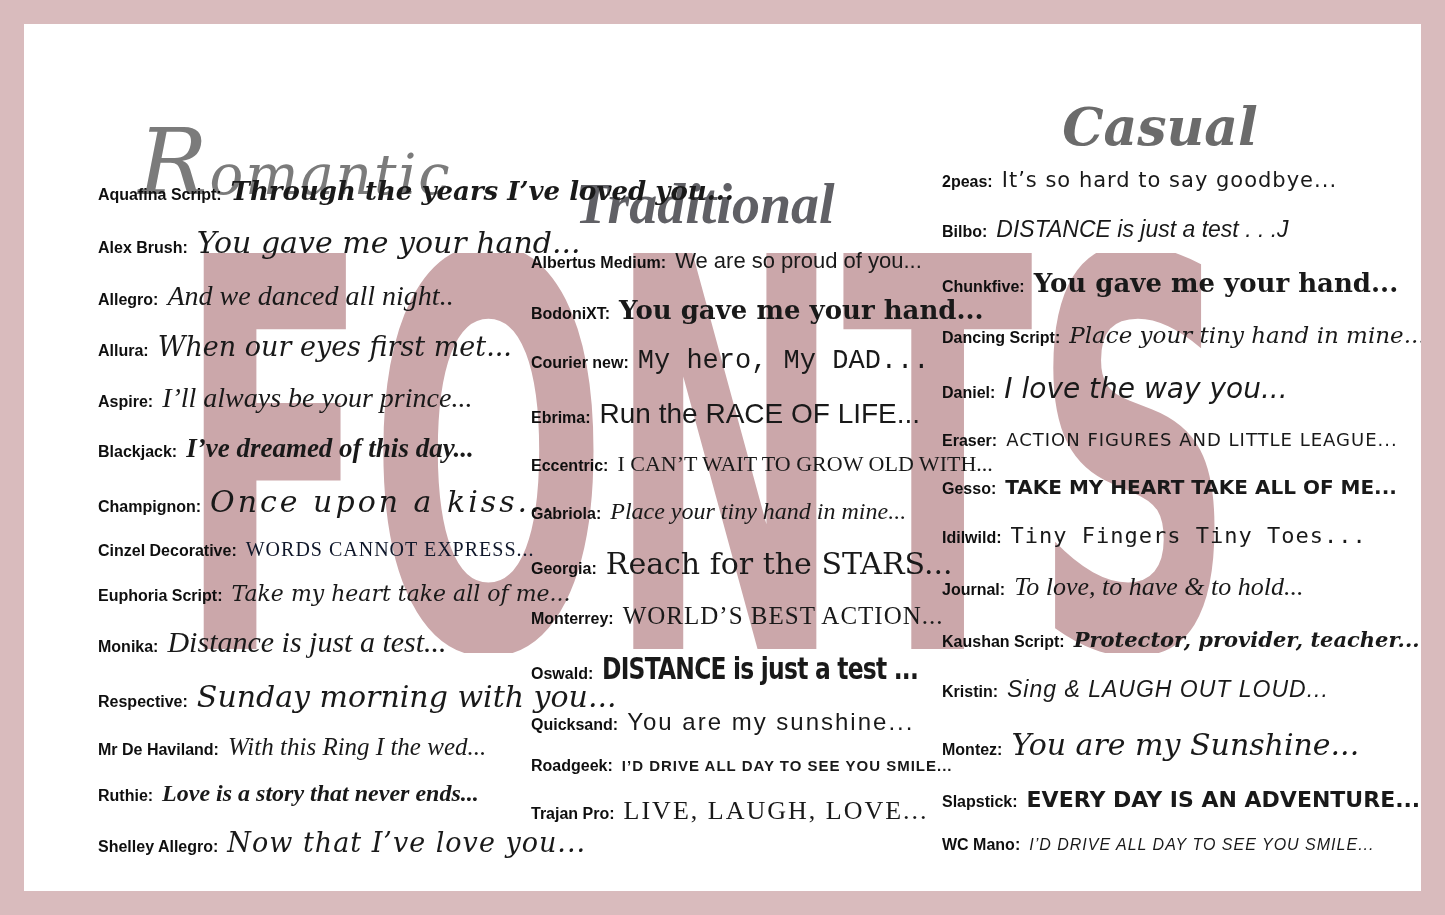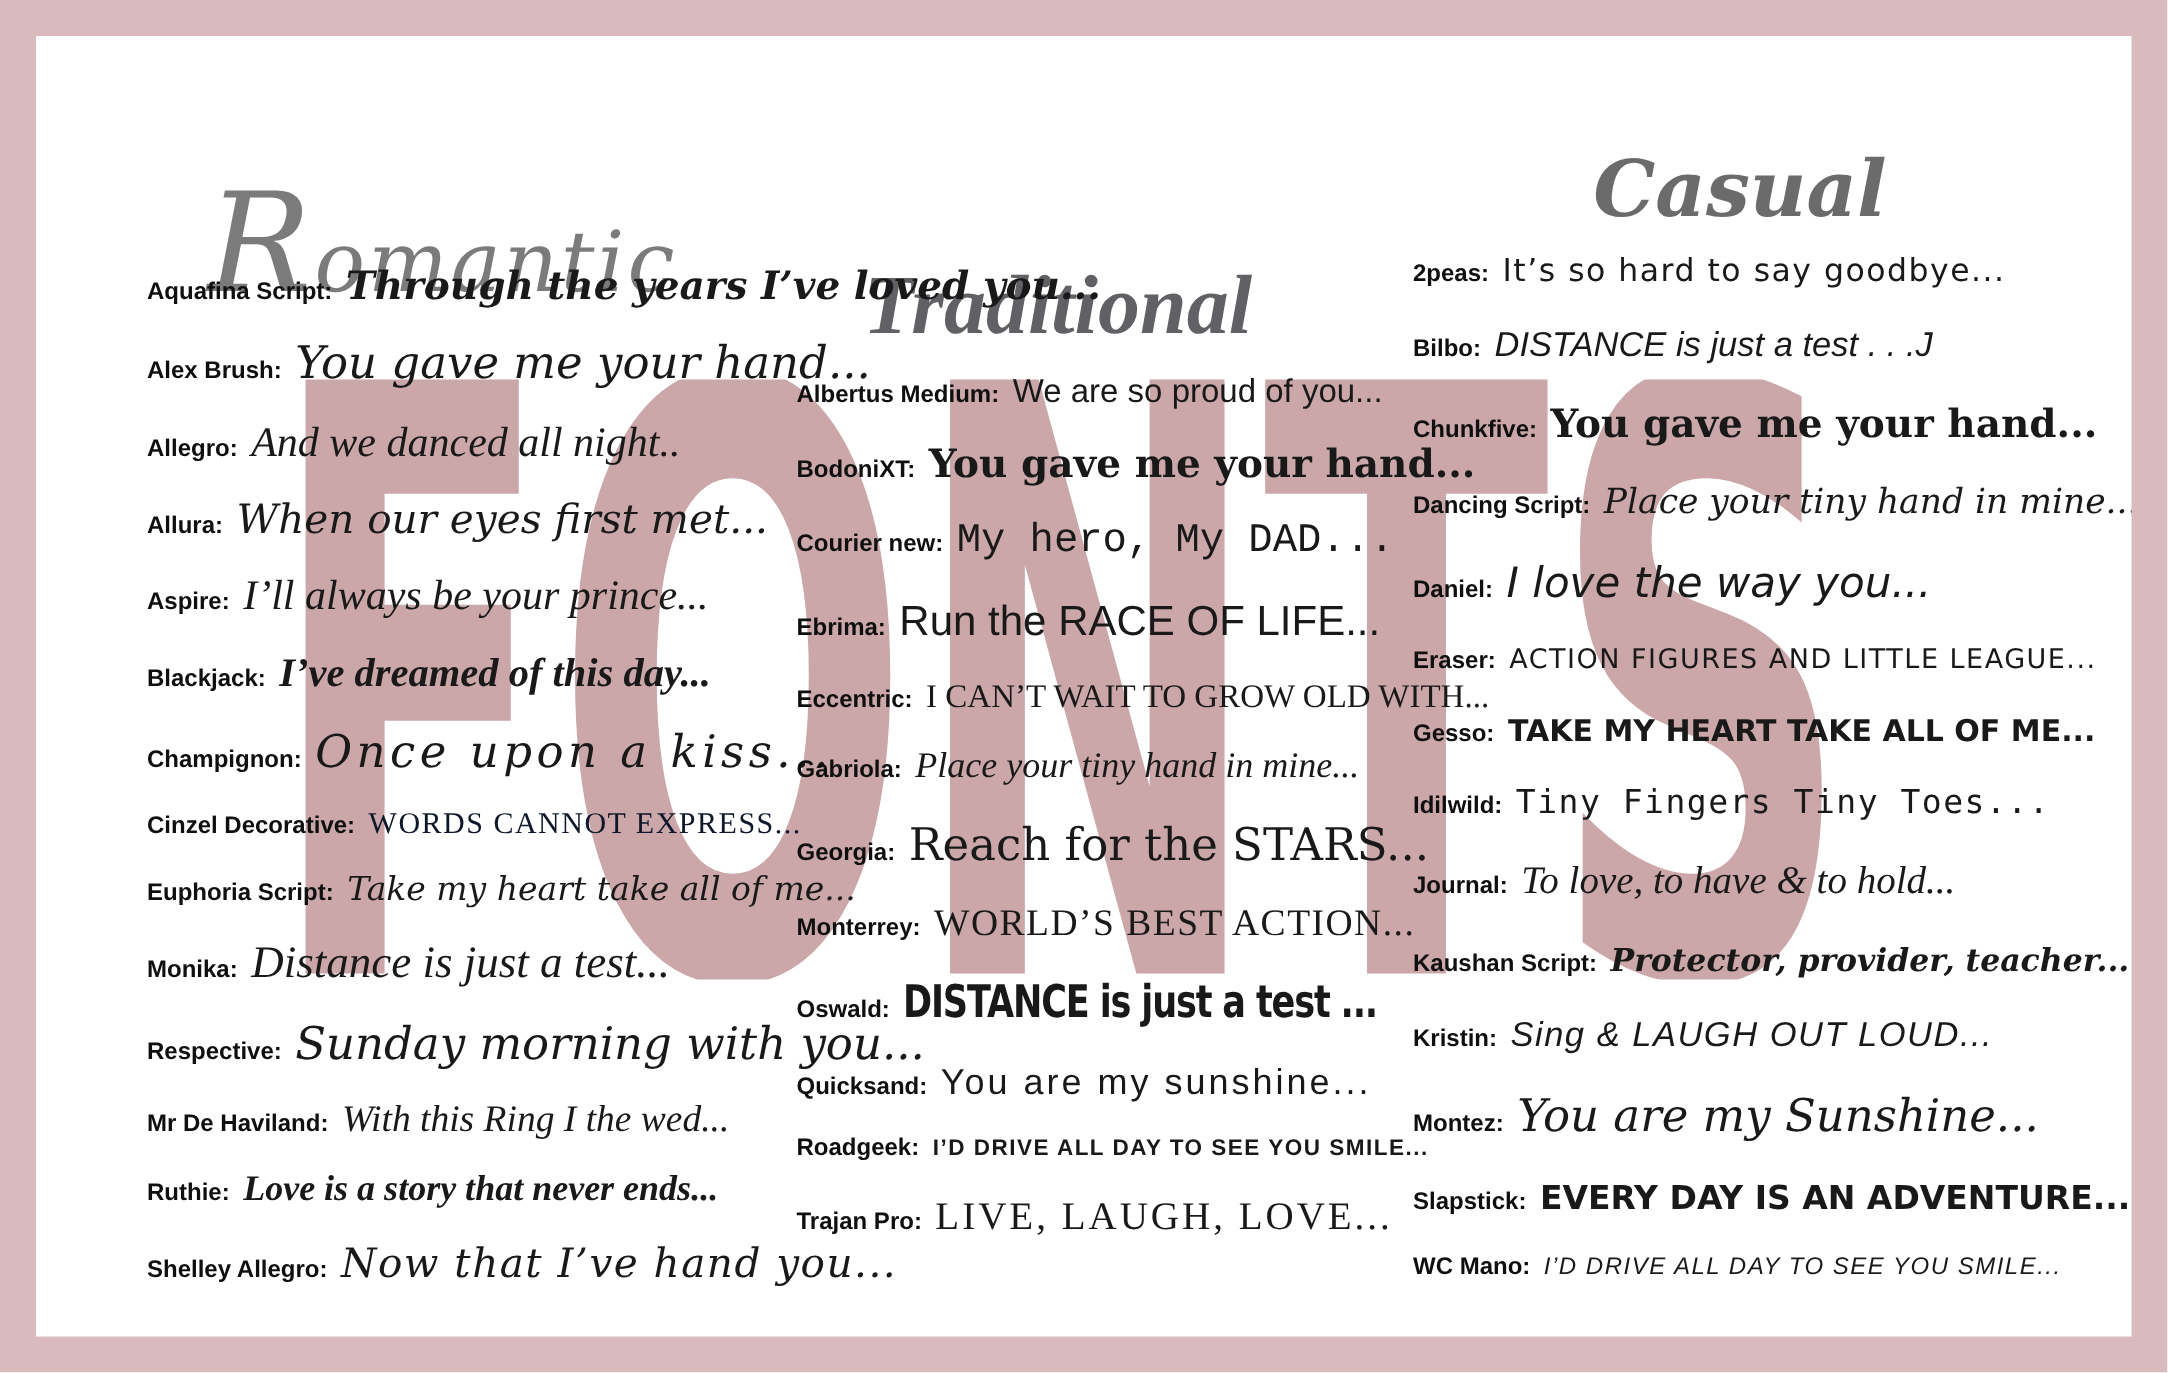--- a/index.html
+++ b/index.html
@@ -157,21 +157,21 @@
     <div class="row">
         <span class="lbl">Mr De Haviland:</span>
         <span class="smp s-mrdehaviland">With this Ring I the wed...</span>
       </div>
     <div class="row">
         <span class="lbl">Ruthie:</span>
         <span class="smp s-ruthie">Love is a story that never ends...</span>
       </div>
     <div class="row">
         <span class="lbl">Shelley Allegro:</span>
-        <span class="smp s-shelley">Now that I’ve hand you...</span>
+        <span class="smp s-shelley">Now that I’ve love you...</span>
       </div>
   </div>
 
   <div class="col col-traditional">
     <div class="row">
         <span class="lbl">Albertus Medium:</span>
         <span class="smp s-albertus">We are so proud of you...</span>
       </div>
     <div class="row">
         <span class="lbl">BodoniXT:</span>

